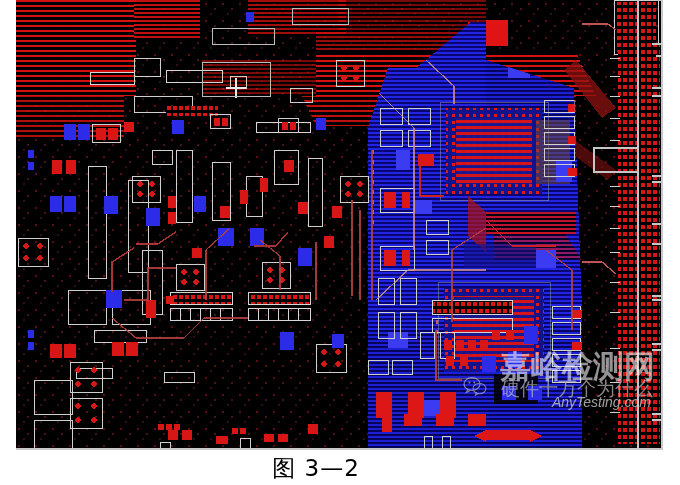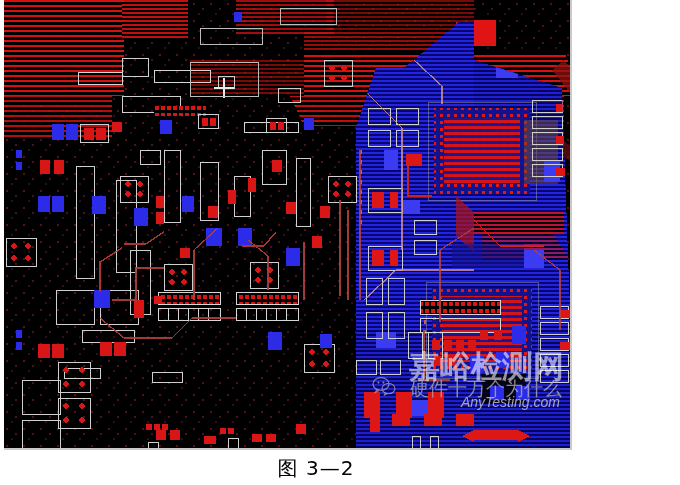--- a/index.html
+++ b/index.html
@@ -4,33 +4,33 @@
 <style>
   html,body{margin:0;padding:0;}
   body{
     width:680px;height:485px;overflow:hidden;background:#ffffff;
     font-family:"Liberation Sans","DejaVu Sans",sans-serif;
   }
   #page{position:relative;width:680px;height:485px;background:#ffffff;}
 
   
   #pcb-wrap{
-    position:absolute;left:4px;top:0px;width:568px;height:450px;
+    position:absolute;left:16px;top:0px;width:647px;height:450px;
     background:#0369a1;overflow:hidden;
     border-right:2px solid #c9c9c9;border-bottom:2px solid #c9c9c9;
     box-sizing:border-box;
   }
   #pcb-canvas{position:absolute;inset:0;}
   #pcb-canvas svg{display:block;width:680px;height:450px;}
 
   
   #caption{
     position:absolute;left:0;top:452px;width:632px;height:33px;
     display:flex;align-items:center;justify-content:center;
-    color:#000;font-size:20px;letter-spacing:1px;
+    color:#000;font-size:23px;letter-spacing:1px;
     font-family:"DejaVu Sans","Liberation Sans",sans-serif;
   }
 
   
   #watermark{
     position:absolute;right:4px;bottom:36px;width:190px;height:62px;
     pointer-events:none;
   }
   #wm-big{
     position:absolute;right:2px;top:-4px;

